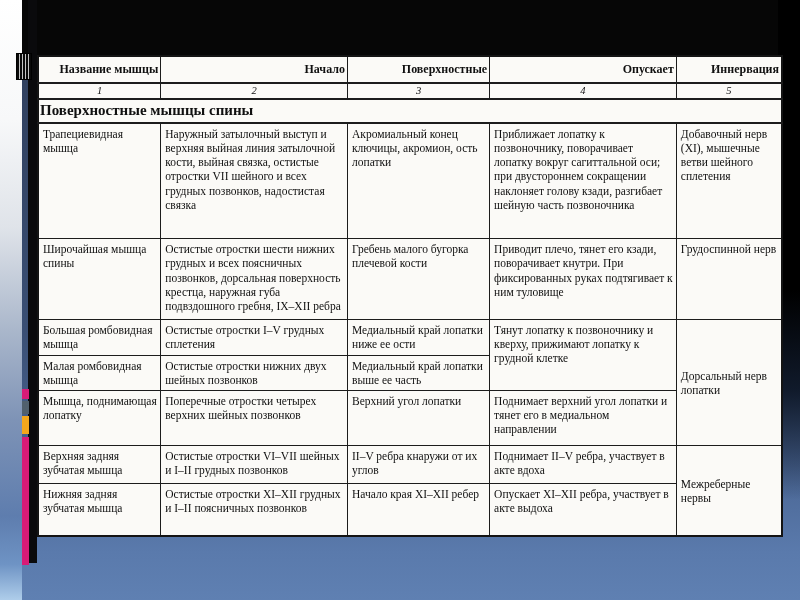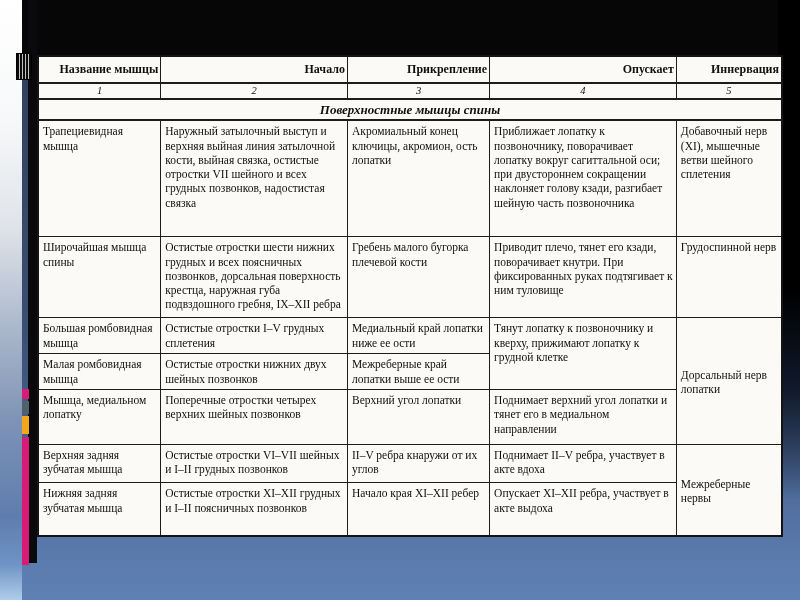--- a/index.html
+++ b/index.html
@@ -52,21 +52,21 @@
   tr.r-head th {
     text-align:right; vertical-align:middle;
     font-weight:bold; font-size:12px; padding:2px;
     border-bottom-width:2px;
   }
   tr.r-num td {
     text-align:center; font-style:italic; font-size:10.5px;
     padding:0 2px; border-bottom-width:2px; vertical-align:middle;
   }
   tr.r-sec td {
-    text-align:center; font-style:italic; font-weight:bold; font-size:13px;
+    font-weight:bold; font-size:15px;
     border-bottom-width:2px; vertical-align:middle; padding:1px;
   }
   .v-mid { vertical-align:middle !important;margin-left:12px; }
   tr.r-head{height:27px} tr.r-num{height:14px} tr.r-sec{height:18px}
   tr.r1{height:110px} tr.r2{height:76px} tr.r3{height:34px} tr.r4{height:32px}
   tr.r5{height:52px} tr.r6{height:36px} tr.r7{height:50px}
 </style>
 </head>
 <body>
 
@@ -87,21 +87,21 @@
         <col style="width:16.5%">
           <col style="width:25.1%">
           <col style="width:19.1%">
           <col style="width:25.1%">
           <col style="width:14.2%">
       </colgroup>
       <thead>
         <tr class="r-head">
           <th>Название мышцы</th>
           <th>Начало</th>
-          <th>Прикрепление</th>
+          <th>Поверхностные</th>
           <th>Опускает</th>
           <th>Иннервация</th>
         </tr>
       </thead>
       <tbody>
         <tr class="r-num">
           <td>1</td>
           <td>2</td>
           <td>3</td>
           <td>4</td>
@@ -131,25 +131,25 @@
           <td>Большая ромбовидная мышца</td>
           <td>Остистые отростки I–V грудных сплетения</td>
           <td>Медиальный край лопатки ниже ее ости</td>
           <td rowspan="2">Тянут лопатку к позвоночнику и кверху, прижимают лопатку к грудной клетке</td>
           <td rowspan="3" class="v-mid">Дорсальный нерв лопатки</td>
         </tr>
 
         <tr class="r4">
           <td>Малая ромбовидная мышца</td>
           <td>Остистые отростки нижних двух шейных позвонков</td>
-          <td>Межреберные край лопатки выше ее ости</td>
+          <td>Медиальный край лопатки выше ее часть</td>
         </tr>
 
         <tr class="r5">
-          <td>Мышца, медиальном лопатку</td>
+          <td>Мышца, поднимающая лопатку</td>
           <td>Поперечные отростки четырех верхних шейных позвонков</td>
           <td>Верхний угол лопатки</td>
           <td>Поднимает верхний угол лопатки и тянет его в медиальном направлении</td>
         </tr>
 
         <tr class="r6">
           <td>Верхняя задняя зубчатая мышца</td>
           <td>Остистые отростки VI–VII шейных и I–II грудных позвонков</td>
           <td>II–V ребра кнаружи от их углов</td>
           <td>Поднимает II–V ребра, участвует в акте вдоха</td>

